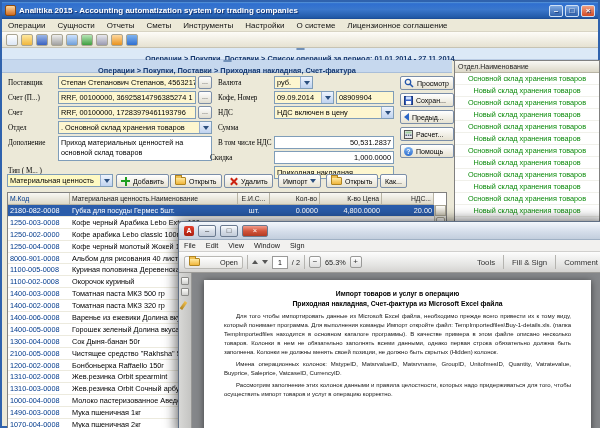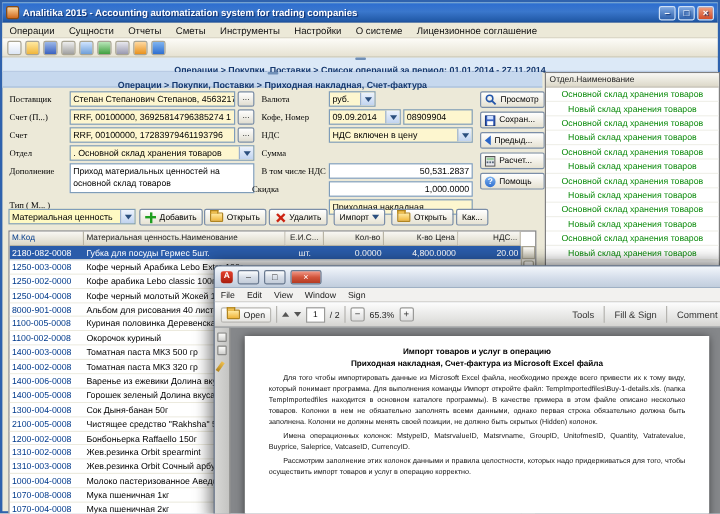--- a/index.html
+++ b/index.html
@@ -85,21 +85,21 @@
     background:linear-gradient(#f3f7fc,#d3dce9 60%,#c2cedd); border-radius:4px 4px 0 0;
     border-bottom:1px solid #9fb0c4; font-size:7.5px; color:#1a1a1a; }
   .pdf-icon { width:10px; height:10px; background:linear-gradient(#e43f2c,#a81e0f); border-radius:2px; color:#fff; font-size:7px; line-height:10px; text-align:center; font-weight:bold; }
   .pdf-title { flex:1; white-space:nowrap; overflow:hidden; }
   .pwb { width:18px; height:12px; border:1px solid #69798f; border-radius:2px; font-size:7.5px; line-height:10px; text-align:center; color:#333;
     background:linear-gradient(#fdfefe,#d7dee8 50%,#c3ccd9); }
   .pwb.close { width:26px; color:#fff; background:linear-gradient(#f39b8a,#d2553c 50%,#b43a22); }
   .pdf-menu { height:12px; background:#f2f1ef; border-bottom:1px solid #d0cfcd; display:flex; align-items:center; font-size:7.3px; color:#222; }
   .pmi { padding:0 5px; }
   .pdf-toolbar { height:21px; background:linear-gradient(#fdfdfd,#e2e2e0 70%,#d4d3d0); border-bottom:1px solid #9b9a97; display:flex; align-items:center; gap:4px; padding:0 5px; font-size:7.3px; color:#222; }
-  .openbtn { display:flex; align-items:center; gap:3px; padding:1px 4px; border:1px solid #b9b8b4; border-radius:2px; background:linear-gradient(#fff,#e6e5e2); }
+  .openbtn { display:flex; align-items:center; gap:20px; padding:1px 4px; border:1px solid #b9b8b4; border-radius:2px; background:linear-gradient(#fff,#e6e5e2); }
   .ptsep { width:1px; height:14px; background:#b5b4b0; }
   .pgbox { width:16px; height:13px; border:1px solid #9a9a98; background:#fff; font-size:7px; line-height:12px; text-align:center; color:#000; }
   .zbtn { width:12px; height:12px; border:1px solid #9a9a98; border-radius:2px; background:linear-gradient(#fff,#ddd); line-height:10px; text-align:center; font-size:8px; color:#333; }
   .pspacer { flex:1; }
   .ptool { font-size:7.8px; color:#333; padding:0 4px; }
   .tri-up-s { width:0;height:0;border-left:3px solid transparent;border-right:3px solid transparent;border-bottom:4px solid #555; }
   .tri-down-s { width:0;height:0;border-left:3px solid transparent;border-right:3px solid transparent;border-top:4px solid #555; }
 
   .pdf-doc { position:relative; height:calc(100% - 51px); background:#85878a; overflow:hidden; }
   .pdf-strip { position:absolute; left:0; top:0; bottom:0; width:13px; background:linear-gradient(90deg,#d8d8d6,#c4c4c2); border-right:1px solid #989896; }
@@ -441,21 +441,21 @@
         </div>
         <div class="trow">
           <div class="tcell c0">1000-004-0008</div>
           <div class="tcell c1">Молоко пастеризованное Аведов 0.9л</div>
           <div class="tcell c2"></div>
           <div class="tcell c3"></div>
           <div class="tcell c4"></div>
           <div class="tcell c5"></div>
         </div>
         <div class="trow">
-          <div class="tcell c0">1070-008-0008</div>
+          <div class="tcell c0">1490-003-0008</div>
           <div class="tcell c1">Мука пшеничная 1кг</div>
           <div class="tcell c2"></div>
           <div class="tcell c3"></div>
           <div class="tcell c4"></div>
           <div class="tcell c5"></div>
         </div>
         <div class="trow">
           <div class="tcell c0">1070-004-0008</div>
           <div class="tcell c1">Мука пшеничная 2кг</div>
           <div class="tcell c2"></div>

